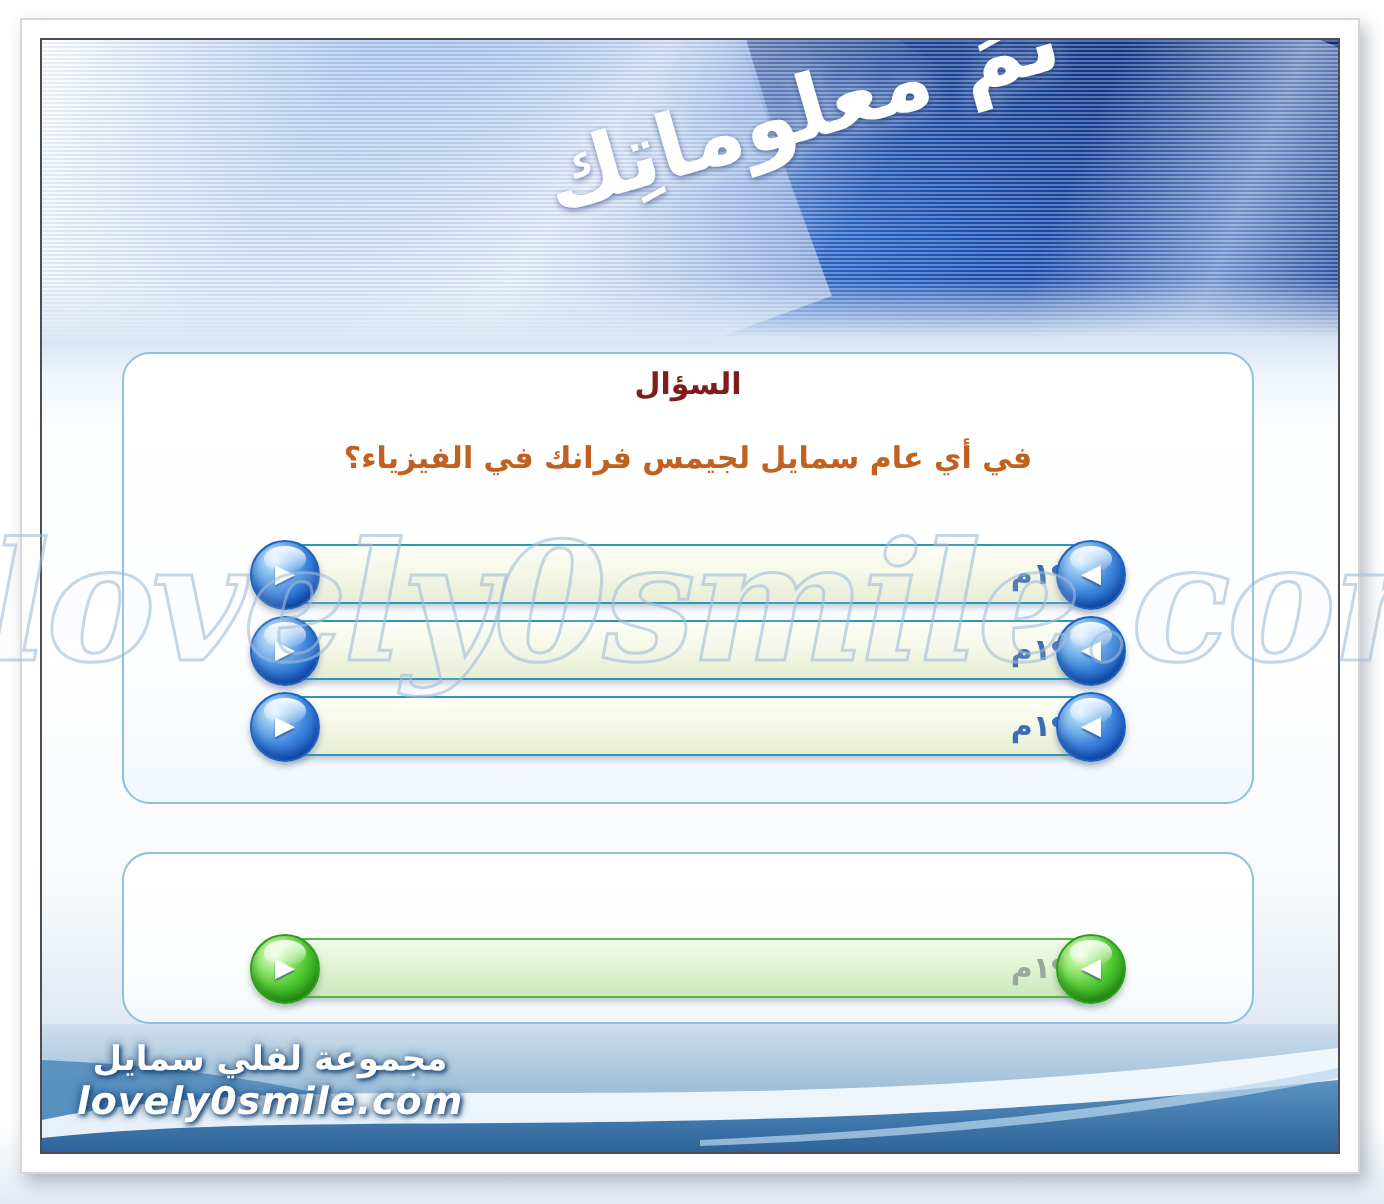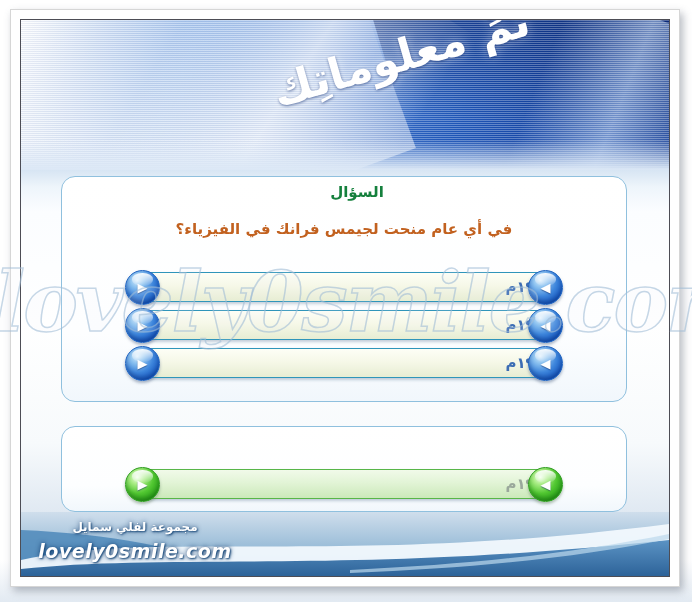--- a/index.html
+++ b/index.html
@@ -55,21 +55,21 @@
                #ffffff 45%,#f7fafc 80%,#e0e9f2 100%);
   }
   .panel{
     position:absolute;left:40px;width:566px;box-sizing:border-box;
     border:1px solid #8fc0de;border-radius:14px;
     background:linear-gradient(180deg,#ffffff 0%,#fdfeff 70%,#f1f7fc 100%);
   }
   .qbox{top:156px;height:226px;}
   .abox{top:406px;height:86px;}
   .sec-title{position:absolute;left:40px;width:566px;text-align:center;direction:rtl;
-    font-weight:bold;font-size:15px;color:#15803d;margin-left:13px;}
+    font-weight:bold;font-size:15px;color:#7f1d1d;}
   .q-title{top:163px;}
   .a-title{top:414px;}
   .q-text{position:absolute;left:40px;width:566px;top:200px;text-align:center;direction:rtl;
     font-weight:bold;font-size:15px;color:#c2611f;}
   
   .row{position:absolute;left:113px;width:420px;height:30px;}
   .row1{top:252px;} .row2{top:290px;} .row3{top:328px;} .rowA{top:449px;}
   .pill{position:absolute;inset:0;border-radius:15px;box-sizing:border-box;
     border:1px solid #2f95ba;
     background:linear-gradient(180deg,#fdfef6 0%,#f6f8e8 45%,#e7edd3 100%);
@@ -90,21 +90,21 @@
     background:radial-gradient(circle at 34% 28%,#f0ffe8 0%,#a8ec84 22%,#52c832 50%,#2ea51c 75%,#1f8c12 100%);}
   .orb::before{content:"";position:absolute;left:19%;top:7%;width:62%;height:38%;
     border-radius:50%;
     background:linear-gradient(rgba(255,255,255,.95),rgba(255,255,255,.05));}
   .tri{position:relative;color:#fff;font-size:13px;line-height:1;
     text-shadow:0 1px 1px rgba(0,30,90,.5);}
   
   .ftr{position:absolute;left:0;right:0;bottom:0;height:64px;overflow:hidden;}
   .ftr svg{position:absolute;inset:0;display:block;}
   .f-ar{position:absolute;right:auto;left:14px;top:8px;width:200px;text-align:center;direction:rtl;
-    color:#fff;font-weight:bold;font-size:12px;
+    color:#fff;font-weight:bold;font-size:17px;
     text-shadow:1px 1px 2px #1a4a7a,0 0 5px rgba(20,60,110,.9);}
   .f-url{position:absolute;left:14px;top:28px;width:200px;text-align:center;
     color:#fff;font-weight:bold;font-style:italic;font-size:19px;letter-spacing:.5px;
     text-shadow:1px 1px 2px #1a4a7a,0 0 5px rgba(20,60,110,.9);}
   
   .wm{
     position:absolute;left:-6px;top:254px;width:704px;z-index:60;pointer-events:none;
     font-family:"DejaVu Serif",serif;font-style:italic;font-weight:bold;
     font-size:82px;white-space:nowrap;letter-spacing:-2px;
     color:rgba(235,242,248,.12);
@@ -124,21 +124,21 @@
       <div class="streak"></div>
       <div class="scan"></div>
       <div class="fadeb"></div>
       <div class="logo">نَمِّ معلوماتِك</div>
     </div>
 
     <div class="mid"></div>
 
     <div class="panel qbox"></div>
     <div class="sec-title q-title">السؤال</div>
-    <div class="q-text">في أي عام منحت لجيمس فرانك في الفيزياء؟</div>
+    <div class="q-text">في أي عام سمايل لجيمس فرانك في الفيزياء؟</div>
 
     <div class="row row1">
       <div class="pill">
         <div class="lbl">١٩١٥م</div>
       </div>
       <div class="orb blue l">
         <span class="tri">▶</span>
       </div>
       <div class="orb blue r">
         <span class="tri">◀</span>

